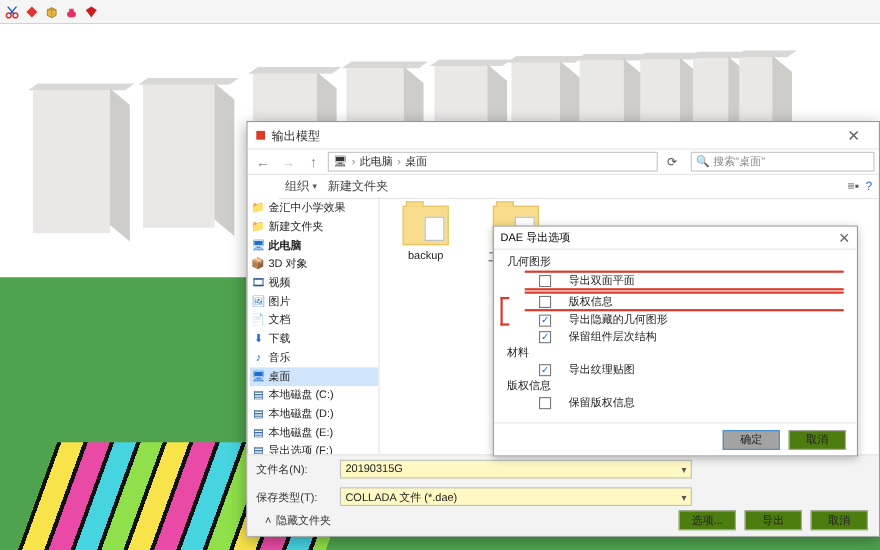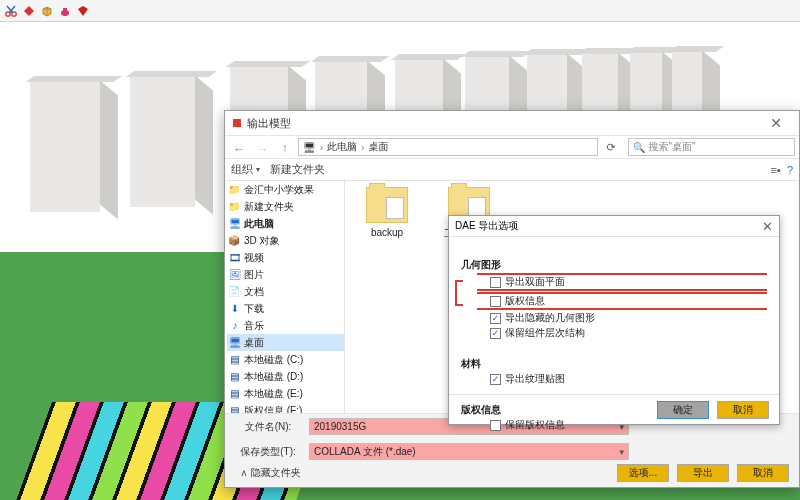--- a/index.html
+++ b/index.html
@@ -33,21 +33,21 @@
   .dlg-title { height:22px; display:flex; align-items:center; padding:12px 6px; gap:4px; }
   .dlg-title .redicon{width:12px;height:12px;display:inline-block;}
   .dlg-title-text{font-size:11px; color:#333;}
   .dlg-close{margin-left:auto; width:34px; height:20px; display:flex; align-items:center; justify-content:center; font-size:14px; color:#666;}
   .dlg-breadcrumb{height:24px; border-top:1px solid #e4e4e4; border-bottom:1px solid #e4e4e4; display:flex; align-items:center; padding:0 4px; gap:3px;}
   .nav-arrow{width:20px; text-align:center; color:#8a8a8a; font-size:13px;}
   .bc-field{flex:0 0 300px; height:18px; border:1px solid #c5c5c5; background:#fff; display:flex; align-items:center; padding:0 4px; gap:4px; font-size:10px; color:#333;}
   .bc-field .sep{color:#888;}
   .refresh{width:20px;text-align:center;color:#555;}
   .search-field{flex:1; height:18px; border:1px solid #c5c5c5; background:#fff; display:flex; align-items:center; padding:0 4px; color:#888; font-size:10px; gap:3px; margin-left:4px;}
-  .dlg-toolbar{height:22px; border-bottom:1px solid #e4e4e4; display:flex; align-items:center; padding:0 6px; gap:10px; color:#444;}
+  .dlg-toolbar{height:22px; border-bottom:1px solid #e4e4e4; display:flex; align-items:center; padding:0 6px; gap:10px; color:#444;margin-left:28px;}
   .dlg-toolbar .btn{display:flex;align-items:center;gap:3px;}
   .dlg-toolbar .chev{font-size:8px;color:#555;}
   .dlg-toolbar .spacer{flex:1;}
   .viewcontrols{display:flex; gap:6px; color:#555;}
   .viewcontrols span{font-size:11px;}
   .dlg-body{position:absolute; top:68px; left:0; right:0; bottom:74px; display:flex;}
   .tree{width:120px; border-right:1px solid #e4e4e4; overflow:hidden; font-size:10px; line-height:1.5; padding:2px 0 2px 2px;}
   .tree-item{display:flex; align-items:center; gap:3px; padding:1px 2px; white-space:nowrap; overflow:hidden; color:#222;}
   .tree-item .icn{width:12px;height:12px;display:inline-flex;align-items:center;justify-content:center;font-size:10px;}
   .tree-item.sel{background:#cfe5fb;}
@@ -55,37 +55,37 @@
   .blue{color:#1f6fd0;}
   .darkblue{color:#003a84;}
   .folders-pane{flex:1; padding:8px 10px; position:relative; font-size:10px;}
   .folder{display:inline-flex; flex-direction:column; align-items:center; width:64px; margin-right:18px;}
   .folder .fbox{width:42px;height:36px;background:#f7dd8b;border:1px solid #e4c45d;position:relative;}
   .folder .tab{position:absolute;top:-5px;left:2px;width:16px;height:5px;background:#f7dd8b;border:1px solid #e4c45d;border-bottom:none;}
   .folder .inner{position:absolute;right:3px;bottom:3px;width:18px;height:22px;background:#fff;border:1px solid #bbb;}
   .folder .lab{margin-top:4px;text-align:right;}
 
   
-  .opts{position:absolute; left:448px; top:215px; width:332px; height:210px; background:#fff; border:1px solid #9a9a9a; box-shadow:0 2px 8px rgba(0,0,0,.3); font-size:10px;}
+  .opts{position:absolute; left:448px; top:205px; width:332px; height:210px; background:#fff; border:1px solid #9a9a9a; box-shadow:0 2px 8px rgba(0,0,0,.3); font-size:10px;}
   .opts-title{height:20px; display:flex; align-items:center; padding:0 6px; justify-content:space-between;}
   .opts-body{position:absolute; top:20px; left:0; right:0; bottom:30px; border-top:1px solid #e4e4e4; padding:4px 12px;}
-  .opts-body .grp{font-weight:bold; color:#222; margin-top:17px;}
-  .opt-row{display:flex; align-items:center; gap:4px; margin:1px 0 1px 16px; color:#222;padding-left:13px;}
+  .opts-body .grp{font-weight:normal; color:#222; margin-top:0;}
+  .opt-row{display:flex; align-items:center; gap:16px; margin:1px 0 1px 16px; color:#222;padding-left:13px;}
   .opt-row .chk{width:11px;height:11px;border:1px solid #777;display:inline-flex;align-items:center;justify-content:center;background:#fff;font-size:9px;color:#1a63c8;line-height:1;}
   .opt-row.highlight{border:2px solid #d93a2b;border-left:none;border-right:none;}
   .red-accent{position:absolute; left:6px; top:43px; width:8px; height:26px; border:2px solid #d93a2b; border-right:none;}
   .opts-foot{position:absolute; left:0; right:0; bottom:0; height:30px; border-top:1px solid #e4e4e4; display:flex; align-items:center; justify-content:flex-end; gap:8px; padding:0 10px;}
-  .winbtn{min-width:52px; height:18px; border:1px solid #a8a8a8; background:#eab308; font-size:10px; display:flex;align-items:center; justify-content:center; color:#222; padding:0 8px;}
+  .winbtn{min-width:52px; height:18px; border:1px solid #a8a8a8; background:#4d7c0f; font-size:10px; display:flex;align-items:center; justify-content:center; color:#222; padding:0 8px;}
   .winbtn.primary{background:#a3a3a3;border-color:#3b8fd6;}
 
   
   .dlg-bottom{position:absolute; left:0; right:0; bottom:0; height:74px; border-top:1px solid #e4e4e4; background:#f3f3f3; font-size:10px;}
   .bottom-row{display:flex; align-items:center; padding:4px 8px; gap:6px;}
-  .bottom-label{width:70px; text-align:center; color:#333;}
-  .bottom-field{flex:0 0 320px;height:17px;border:1px solid #bfbfbf;background:#fca5a5;padding:0 4px;display:flex;align-items:center;}
+  .bottom-label{width:70px; text-align:left; color:#333;}
+  .bottom-field{flex:0 0 320px;height:17px;border:1px solid #bfbfbf;background:#fef9c3;padding:0 4px;display:flex;align-items:center;}
   .bottom-field .chev{margin-left:auto;font-size:9px;color:#555;}
   .bottom-actions{display:flex; justify-content:flex-end; gap:8px; padding:0 10px 6px; align-items:center;}
   .hide-folders{display:flex; align-items:center; gap:4px; margin-left:6px; margin-right:auto; color:#333;}
   svg{display:block;}
 </style>
 </head>
 <body>
 
 <div class="main-toolbar">
   <span class="ticon">
@@ -226,21 +226,21 @@
         <div class="tree-item">
           <span class="icn darkblue">▤</span>
           <span>本地磁盘 (D:)</span>
         </div>
         <div class="tree-item">
           <span class="icn darkblue">▤</span>
           <span>本地磁盘 (E:)</span>
         </div>
         <div class="tree-item">
           <span class="icn darkblue">▤</span>
-          <span>版权信息 (F:)</span>
+          <span>导出选项 (F:)</span>
         </div>
       </div>
     <div class="folders-pane" id="folders"><div class="folder">
           <div class="fbox">
             <div class="tab"></div>
             <div class="inner"></div>
           </div>
           <div class="lab">backup</div>
         </div><div class="folder">
           <div class="fbox">

